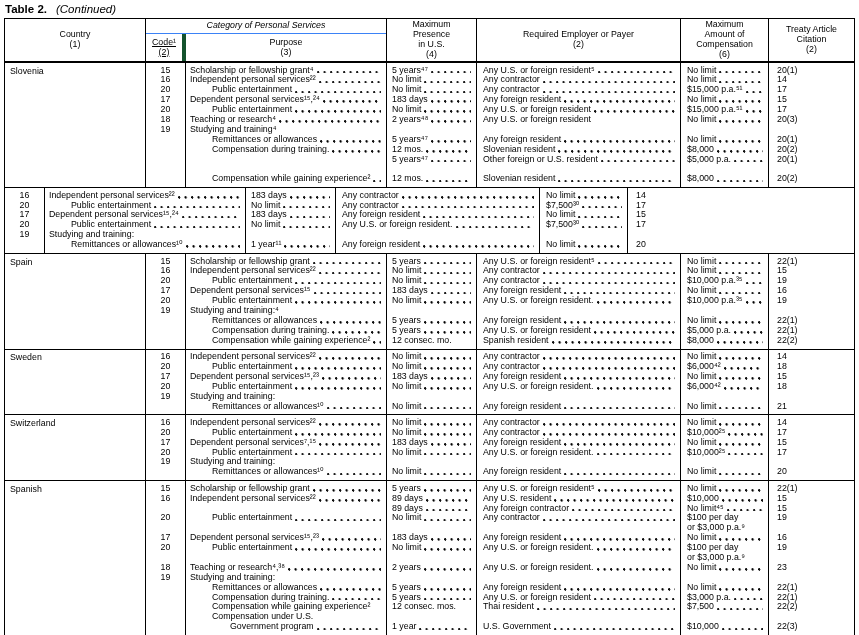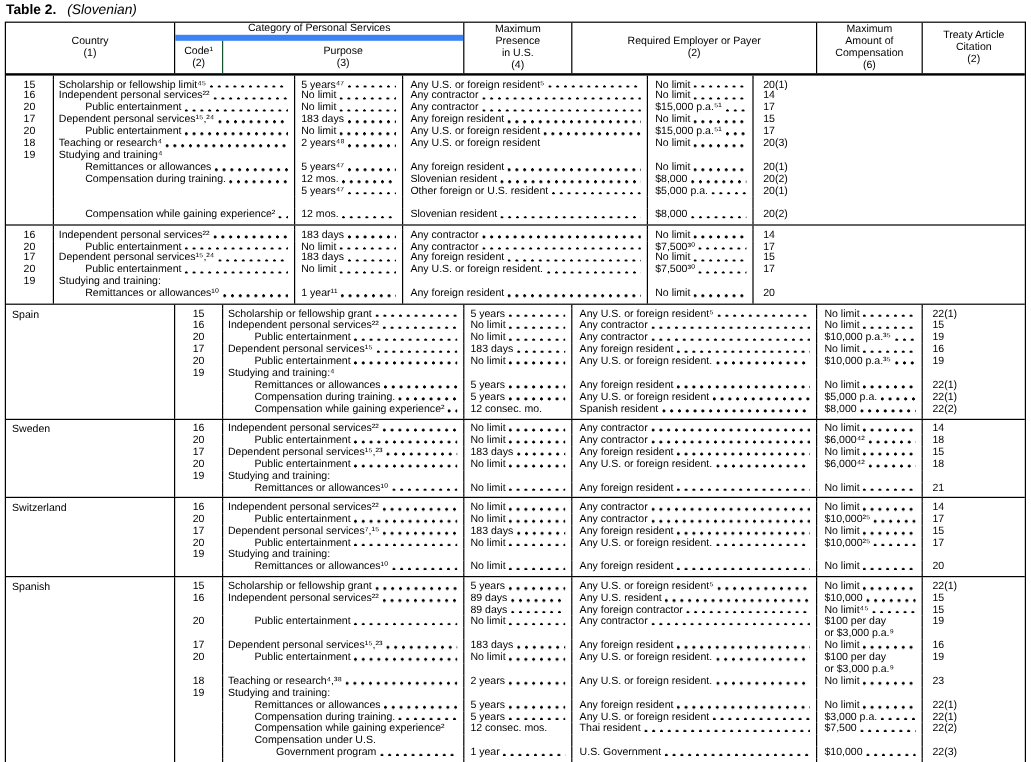--- a/index.html
+++ b/index.html
@@ -16,26 +16,26 @@
   .thead { display:flex; border-bottom:2.5px solid #000; height:44px; font-size:8.8px; text-align:center; }
   .hc { display:flex; flex-direction:column; align-items:center; justify-content:center;
         white-space:pre-line; line-height:9.8px; border-right:1px solid #000; }
   .hc:last-child { border-right:none; }
   .h-country { width:141px; }
   .h-cat     { width:241px; justify-content:flex-start; padding:0; }
   .h-presence{ width:90px; }
   .h-emp     { width:204px; }
   .h-comp    { width:88px; }
   .h-treaty  { flex:1; }
-  .h-cat .band { width:100%; height:15px; border-bottom:5px solid #3b82f6;
-                 display:flex; align-items:center; justify-content:center; }
+  .h-cat .band { width:100%; height:15px; border-bottom:1px solid #3b82f6;
+                 display:flex; align-items:center; justify-content:center;font-style:italic; }
   .h-cat .sub  { display:flex; flex:1; width:100%; }
   .h-cat .sc   { display:flex; flex-direction:column; align-items:center; justify-content:center;
                  white-space:pre-line; line-height:9.8px; }
-  .sc-code    { width:40px; border-right:1px solid #14532d; }
+  .sc-code    { width:40px; border-right:4px solid #14532d;text-decoration:underline; }
   .sc-purpose { flex:1; }
 
   
   .section { display:flex; }
   .section + .section { border-top:1.6px solid #000; }
   .ccountry { width:141px; border-right:1px solid #000; padding:2.5px 0 0 5px; font-size:8.8px; }
   .rows { flex:1; display:flex; flex-direction:column; }
   .trow { display:flex; height:9.9px; line-height:9.9px; font-size:8.8px; }
   .trow.pad { height:auto; }
   .cell { border-right:1px solid #000; display:flex; overflow:hidden; white-space:nowrap; }
@@ -49,21 +49,21 @@
   .ind2 { padding-left:40px; }
 
   .dots { flex:1; align-self:flex-end; height:2.6px; margin:0 5px 2px 3px;
           background-image:radial-gradient(circle at 1.2px 1.2px, #000 0.95px, rgba(0,0,0,0) 1.25px);
           background-size:6.5px 2.6px; background-repeat:repeat-x; }
 </style>
 </head>
 <body>
 
 <div class="title">
-  <span class="t-b">Table 2.</span><span class="t-i">(Slovenian)</span>
+  <span class="t-b">Table 2.</span><span class="t-i">(Continued)</span>
 </div>
 
 <div class="table">
   <div class="thead">
     <div class="hc h-country">Country
 (1)</div>
     <div class="hc h-cat">
       <div class="band">Category of Personal Services</div>
       <div class="sub">
         <div class="sc sc-code">Code¹
@@ -81,35 +81,36 @@
     <div class="hc h-comp">Maximum
 Amount of
 Compensation
 (6)</div>
     <div class="hc h-treaty">Treaty Article
 Citation
 (2)</div>
   </div>
   <div id="table-body">
       <div class="section">
+        <div class="ccountry">Slovenia</div>
         <div class="rows">
           <div class="trow pad" style="height: 2.5px;">
             <div class="cell c-code"></div>
             <div class="cell c-purpose"></div>
             <div class="cell c-presence"></div>
             <div class="cell c-employer"></div>
             <div class="cell c-comp"></div>
             <div class="cell c-treaty"></div>
           </div>
           <div class="trow">
             <div class="cell c-code">
               <span>15</span>
             </div>
             <div class="cell c-purpose">
-              <span>Scholarship or fellowship limit⁴⁵</span>
+              <span>Scholarship or fellowship grant⁴</span>
               <div class="dots"></div>
             </div>
             <div class="cell c-presence">
               <span>5 years⁴⁷</span>
               <div class="dots"></div>
             </div>
             <div class="cell c-employer">
               <span>Any U.S. or foreign resident⁵</span>
               <div class="dots"></div>
             </div>

